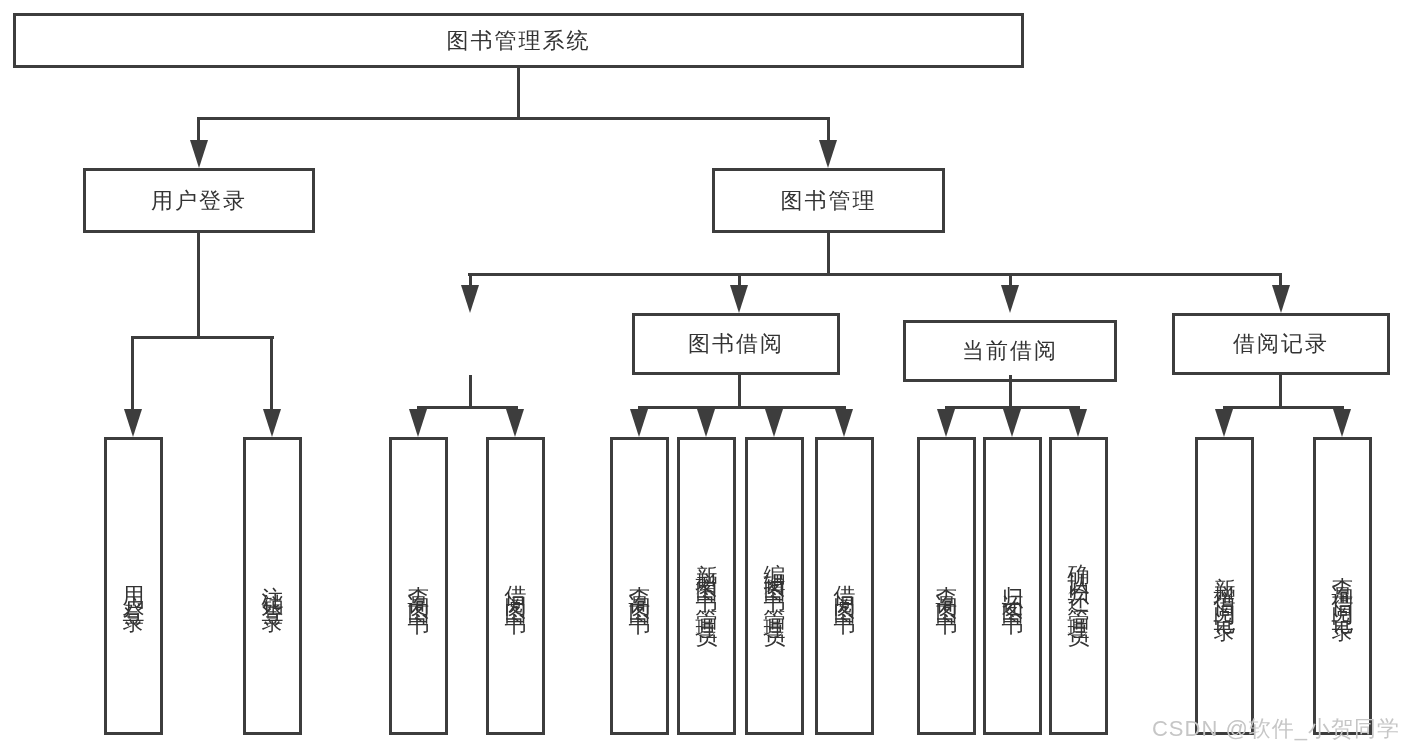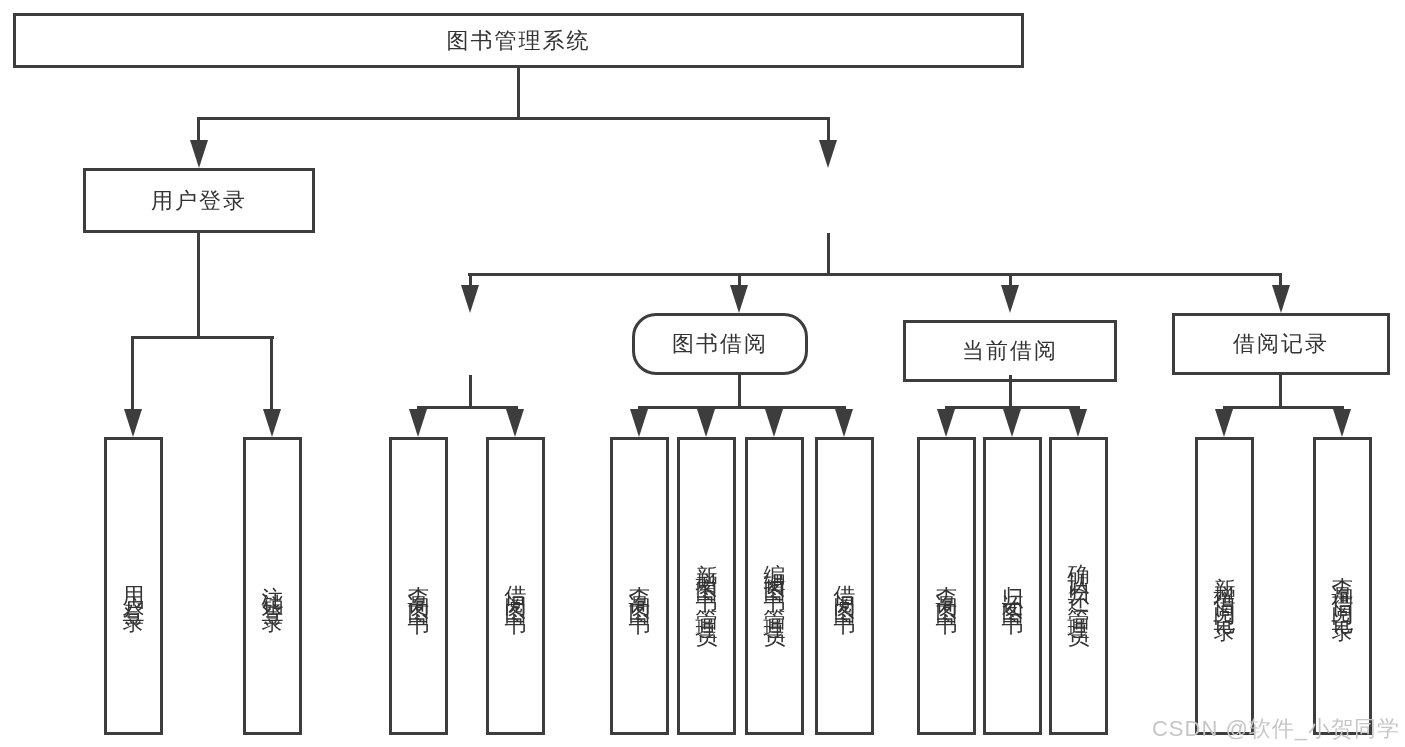--- a/index.html
+++ b/index.html
@@ -40,22 +40,25 @@
 
 <div class="canvas">
 
   <div class="box hbox" style="left:13px;top:13px;width:1011px;height:55px;">
     <span>图书管理系统</span>
   </div>
 
   <div class="box hbox" style="left:83px;top:168px;width:232px;height:65px;">
     <span>用户登录</span>
   </div>
+  <div class="box hbox" style="left:712px;top:168px;width:233px;height:65px;">
+    <span>图书管理</span>
+  </div>
 
-  <div class="box hbox" style="left:632px;top:313px;width:176px;height:62px;border-radius:24px;">
+  <div class="box hbox" style="left:632px;top:313px;width:208px;height:62px;">
     <span>图书借阅</span>
   </div>
   <div class="box hbox" style="left:903px;top:320px;width:214px;height:62px;">
     <span>当前借阅</span>
   </div>
   <div class="box hbox" style="left:1172px;top:313px;width:218px;height:62px;">
     <span>借阅记录</span>
   </div>
 
   <div class="box vbox" style="left:104px;top:437px;width:59px;height:298px;">

